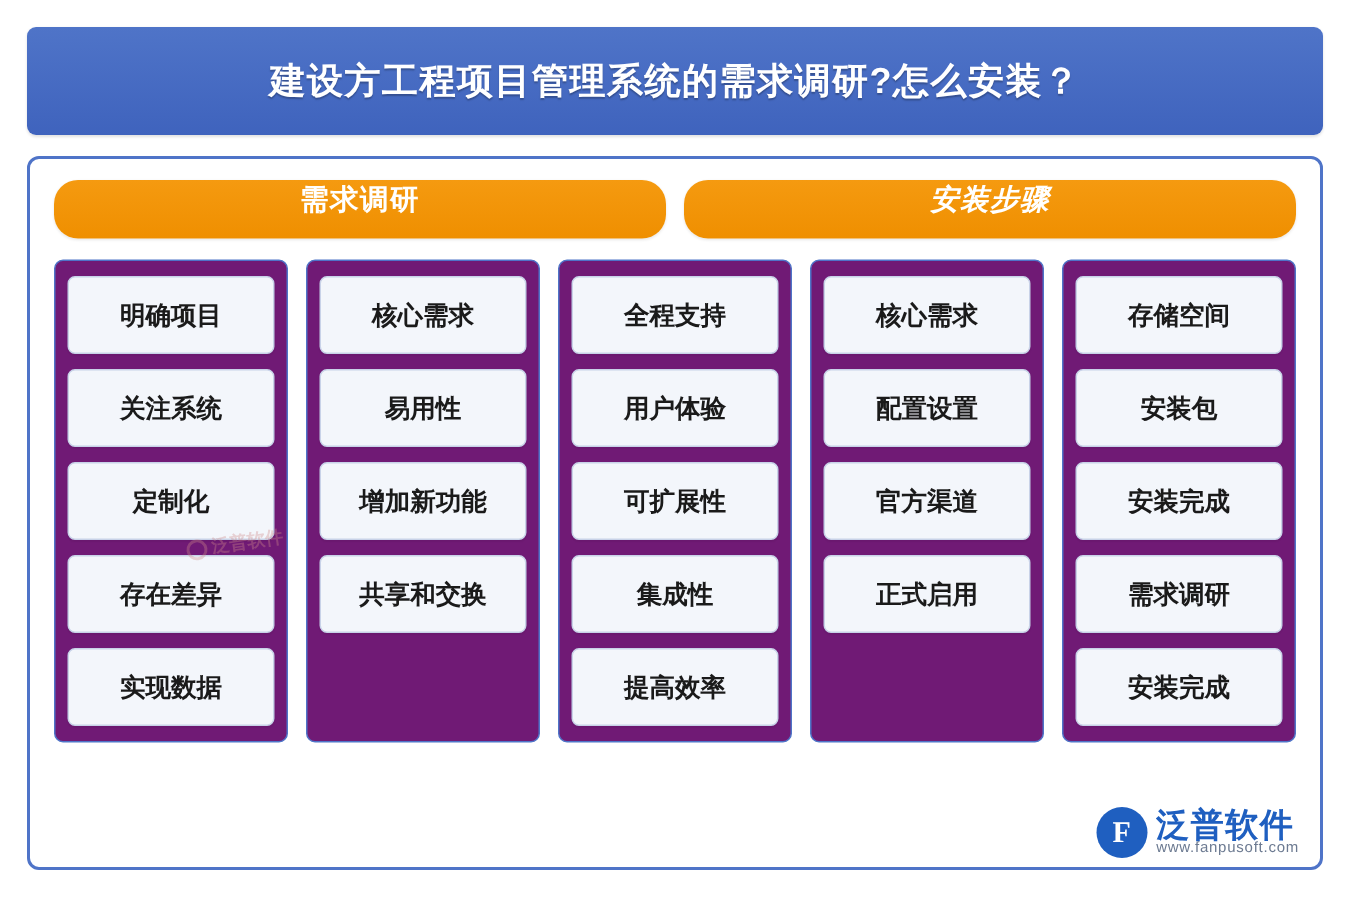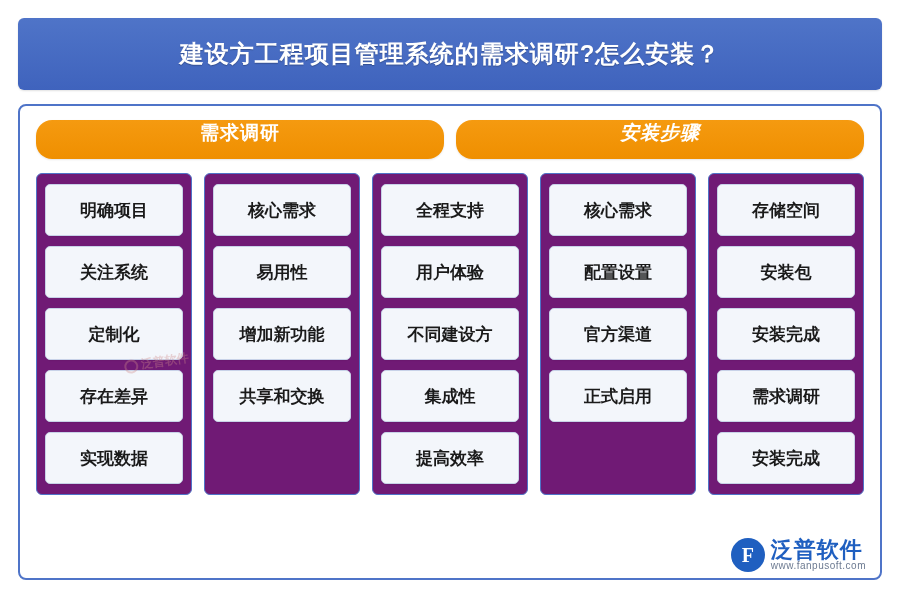--- a/index.html
+++ b/index.html
@@ -190,21 +190,21 @@
       <div class="column">
         <div class="cell">核心需求</div>
         <div class="cell">易用性</div>
         <div class="cell">增加新功能</div>
         <div class="cell">共享和交换</div>
       </div>
 
       <div class="column">
         <div class="cell">全程支持</div>
         <div class="cell">用户体验</div>
-        <div class="cell">不同建设方</div>
+        <div class="cell">可扩展性</div>
         <div class="cell">集成性</div>
         <div class="cell">提高效率</div>
       </div>
 
 
       <div class="column">
         <div class="cell">核心需求</div>
         <div class="cell">配置设置</div>
         <div class="cell">官方渠道</div>
         <div class="cell">正式启用</div>

